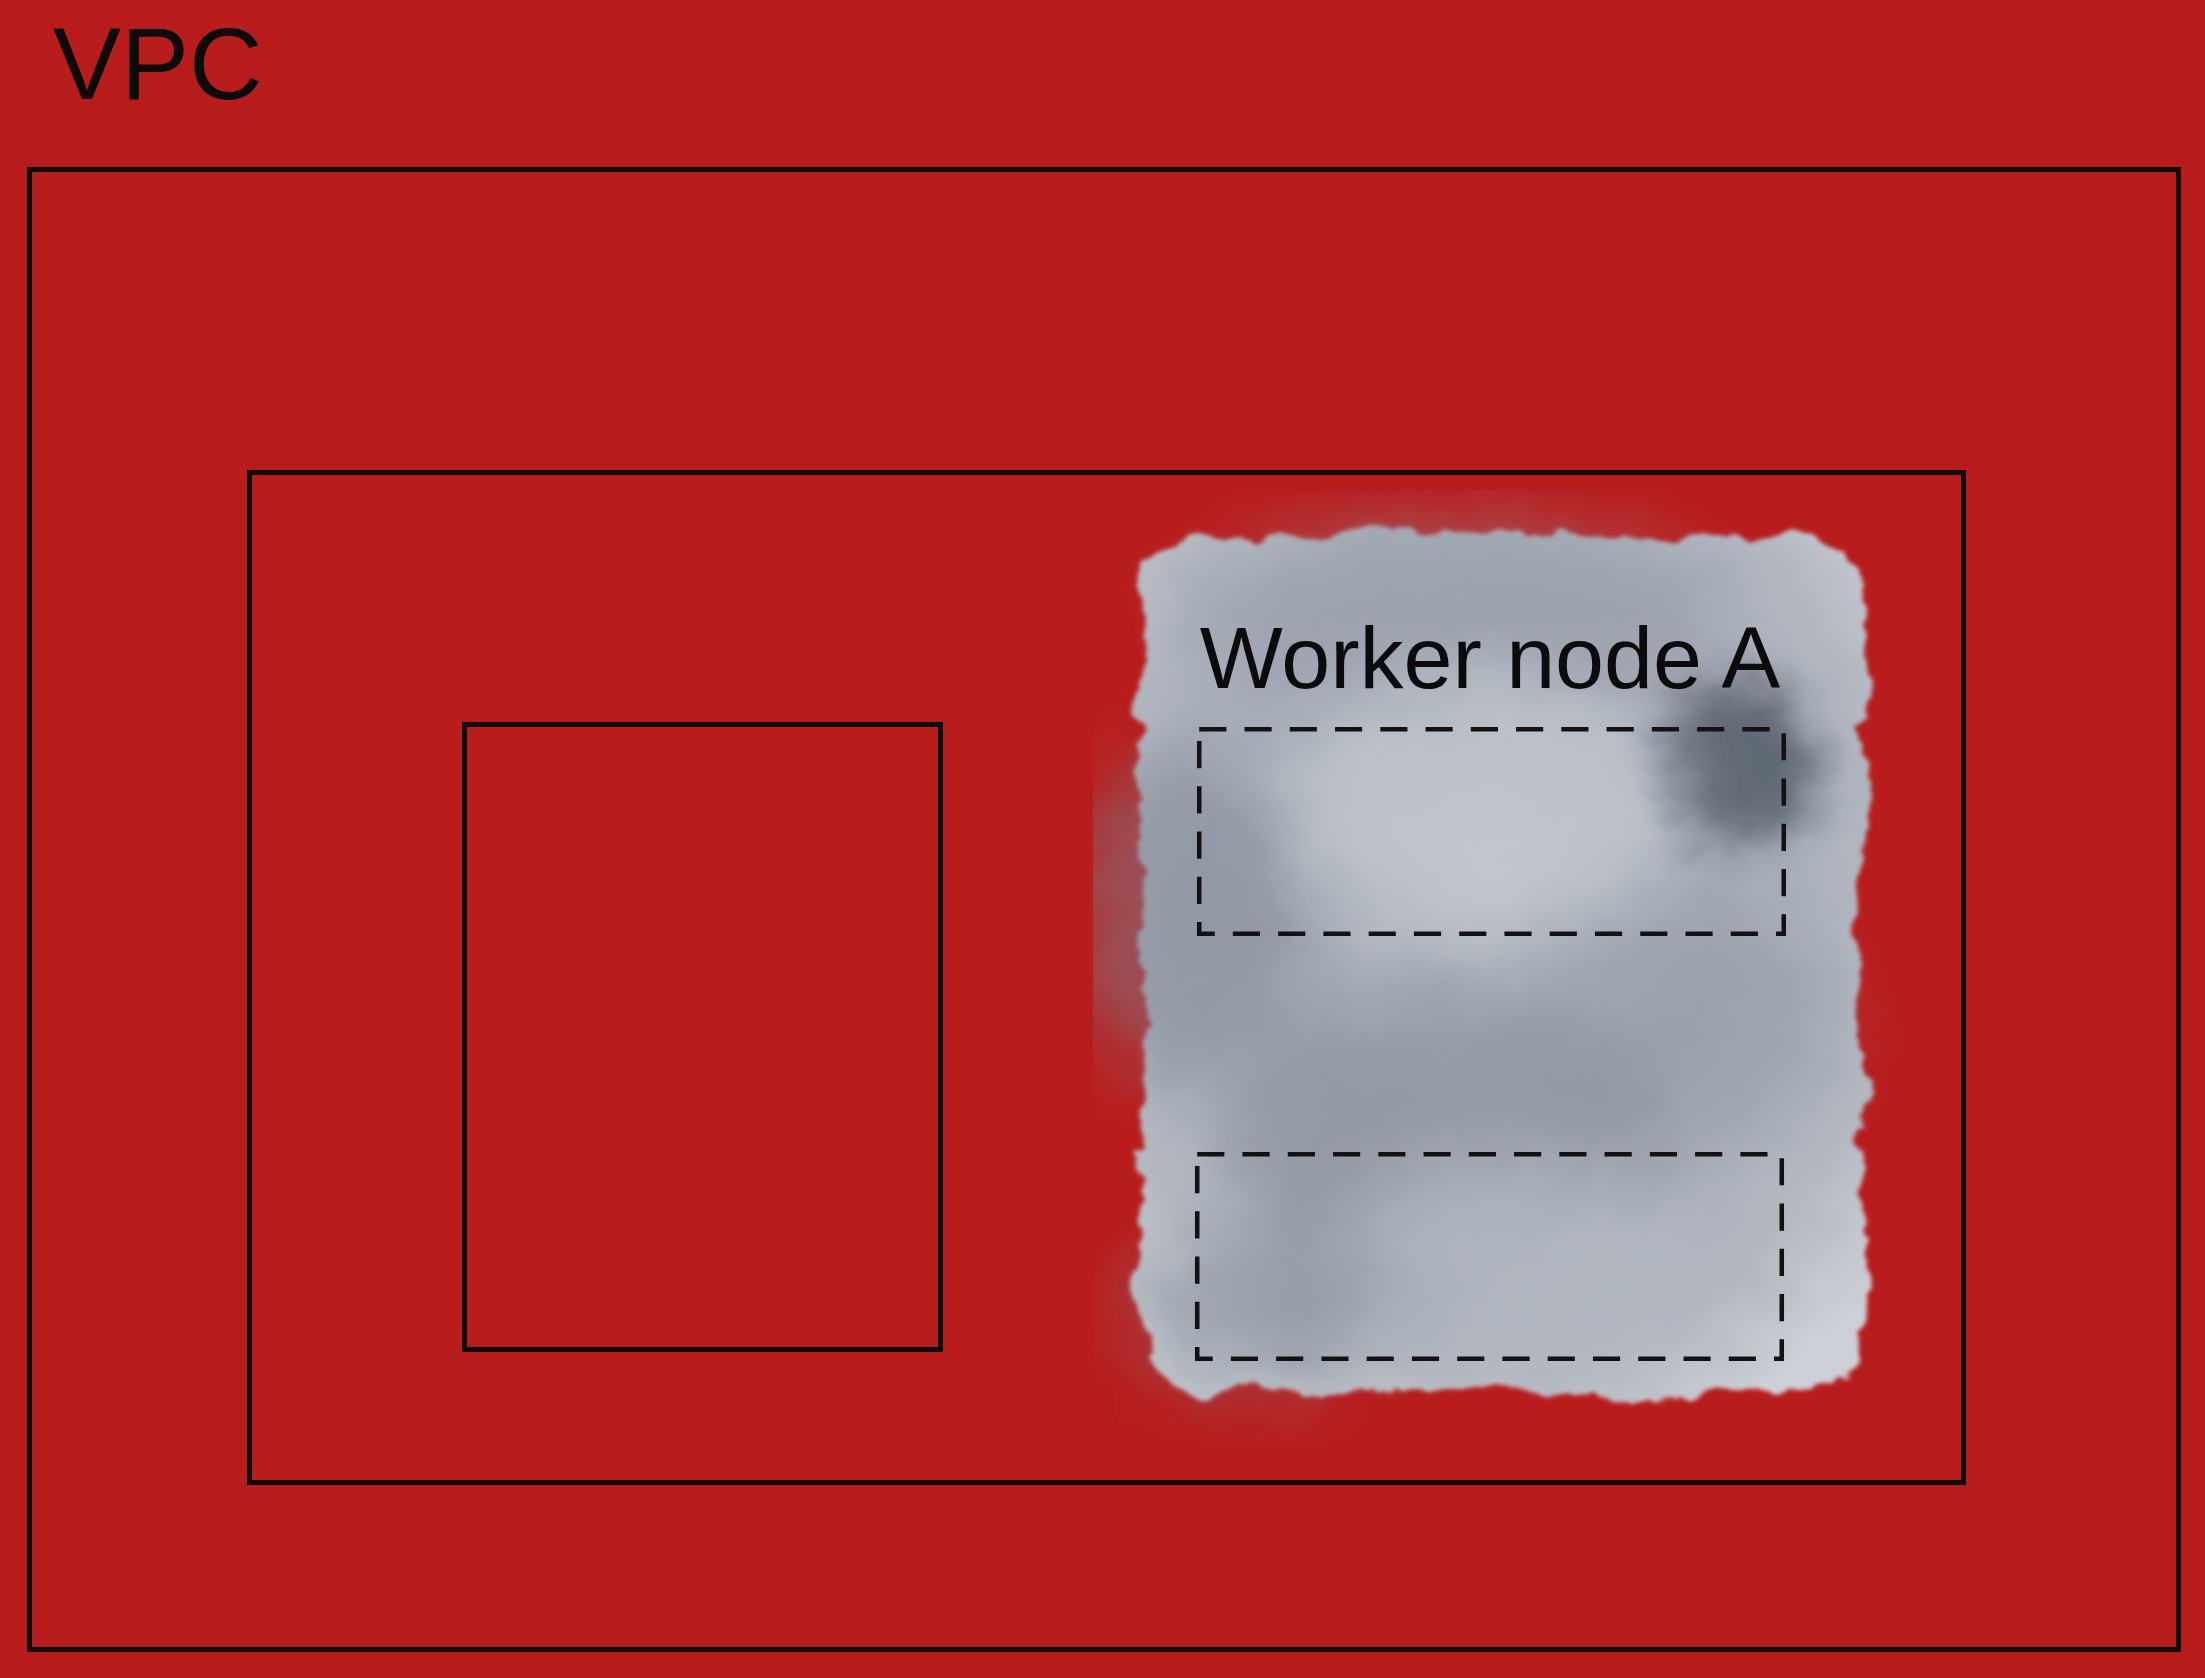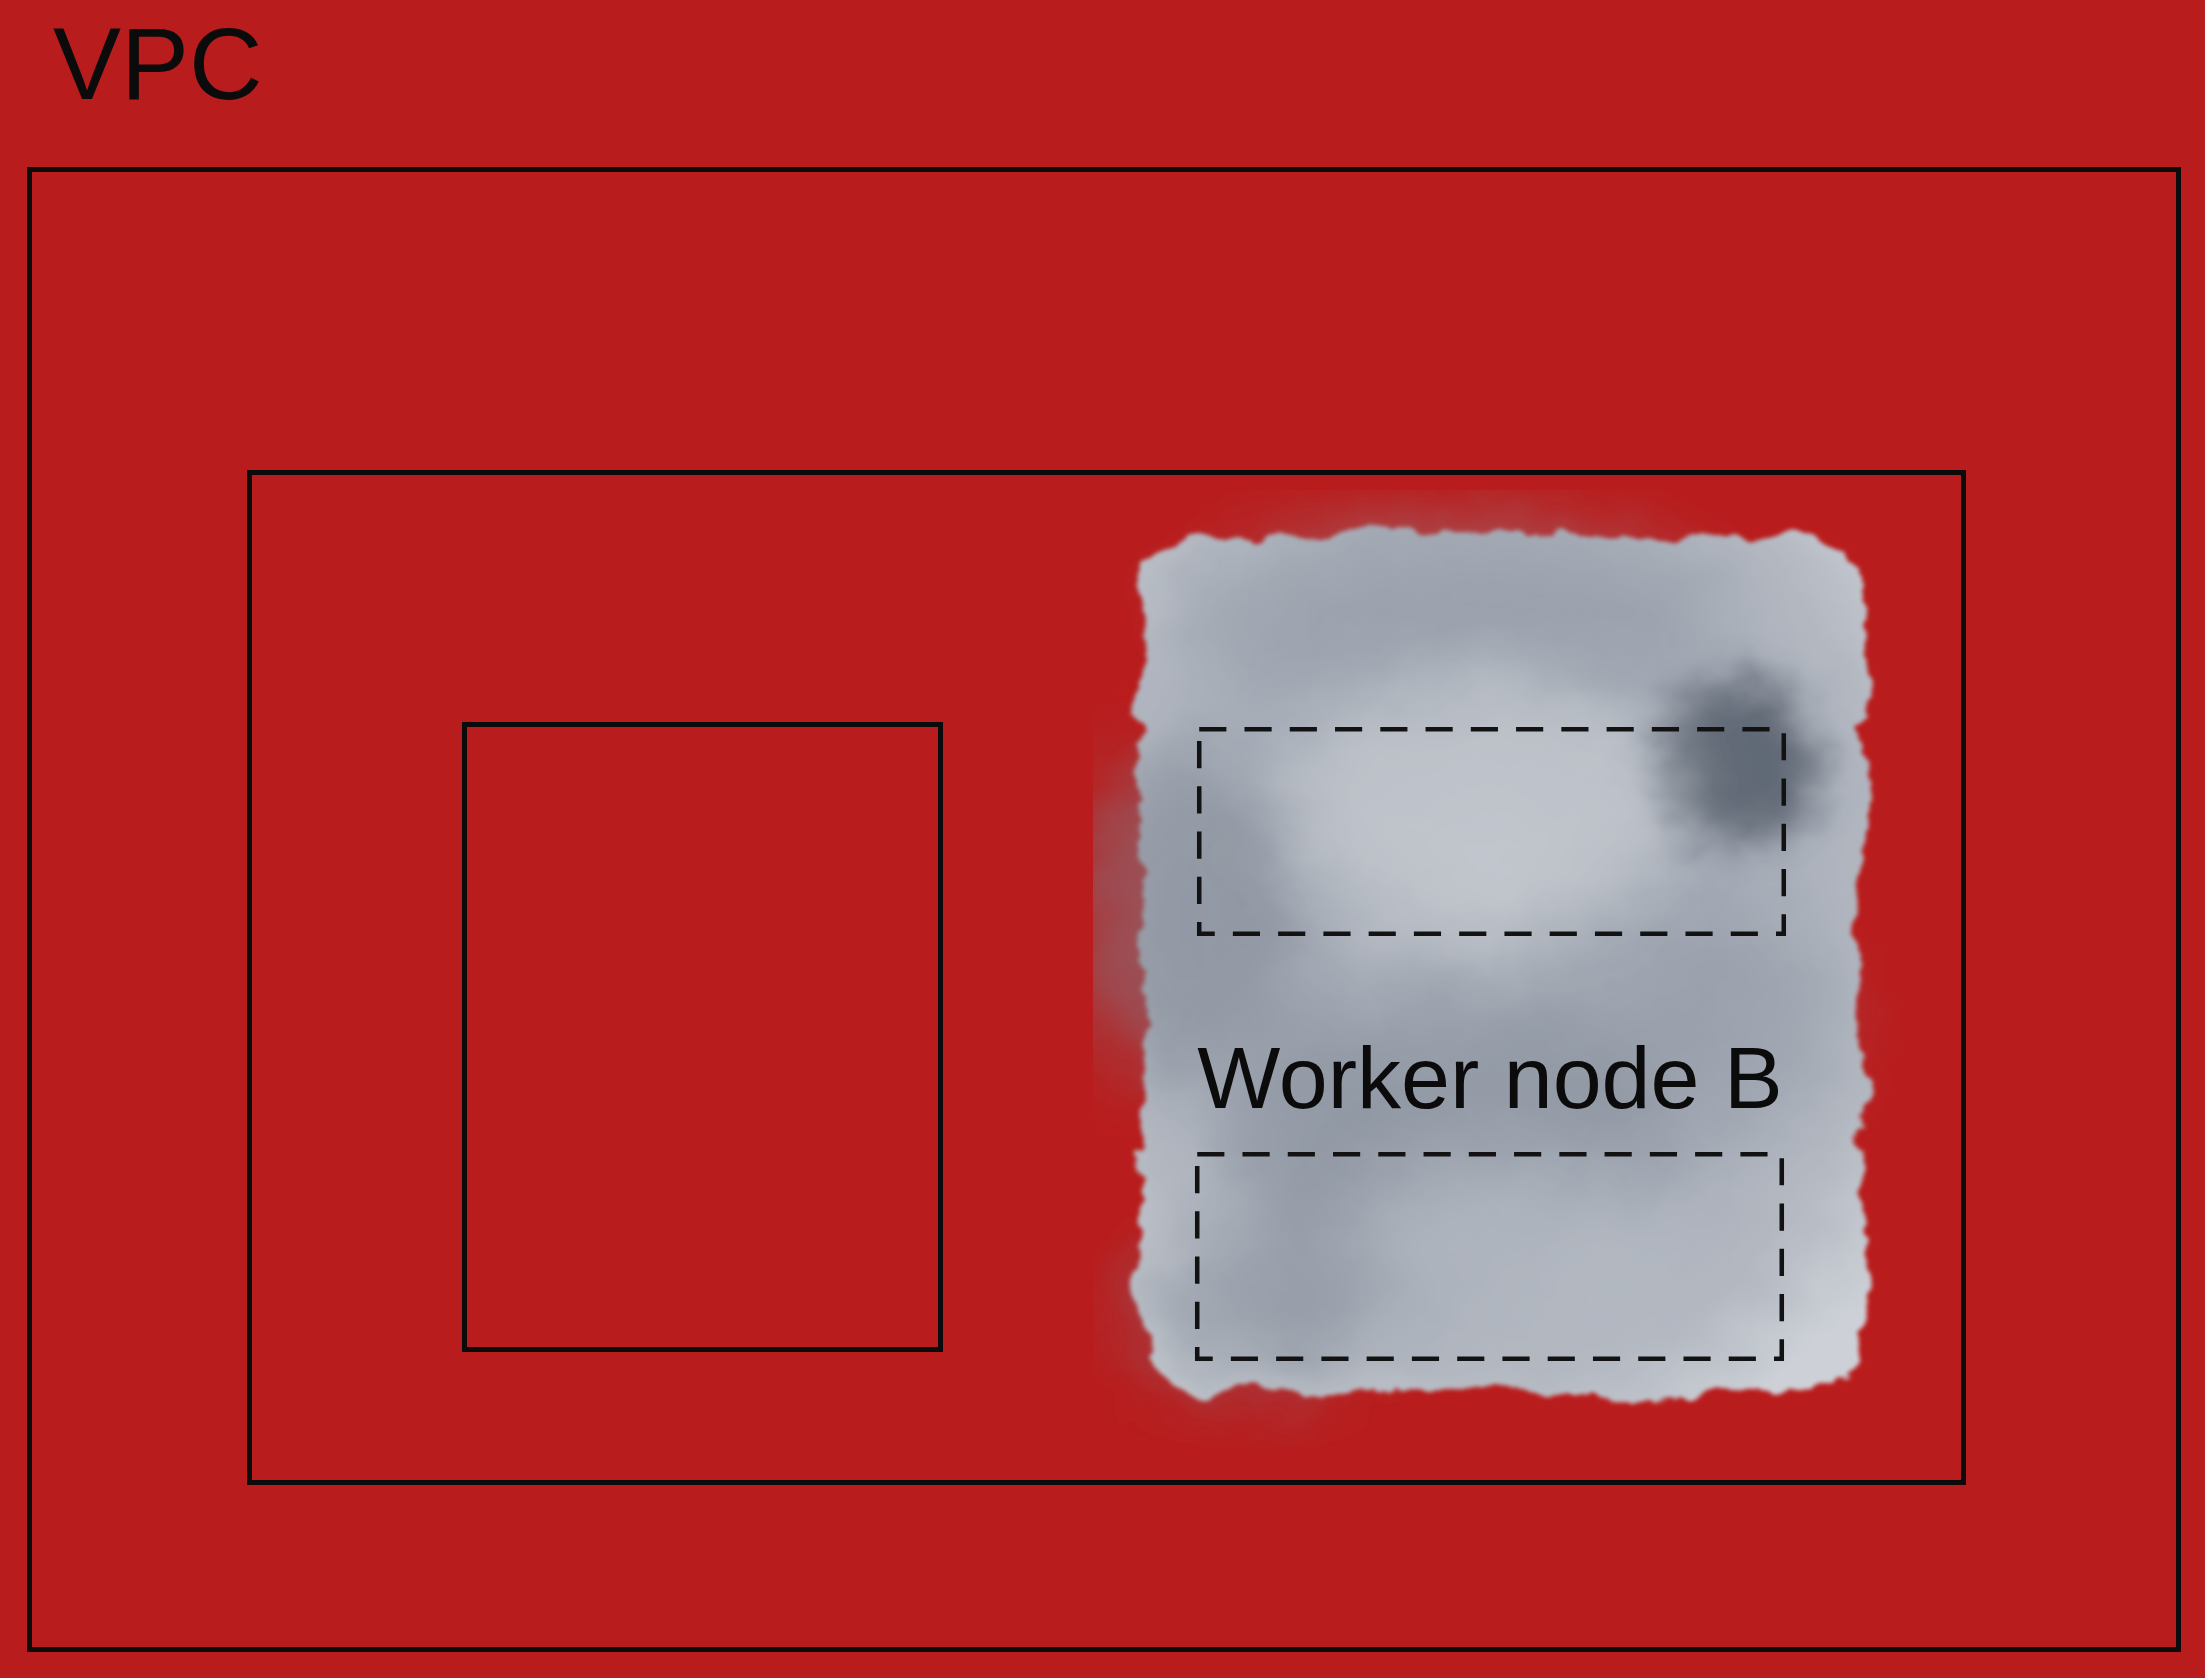--- a/index.html
+++ b/index.html
@@ -107,23 +107,23 @@
       <ellipse cx="540" cy="1010" rx="340" ry="240" fill="#7f8895" opacity="0.50" filter="url(#b55)"></ellipse>
       <ellipse cx="900" cy="820" rx="260" ry="180" fill="#8d95a1" opacity="0.42" filter="url(#b55)"></ellipse>
       <ellipse cx="240" cy="1280" rx="190" ry="120" fill="#79828f" opacity="0.45" filter="url(#b55)"></ellipse>
       <ellipse cx="600" cy="470" rx="320" ry="200" fill="#ccd0d6" opacity="0.55" filter="url(#b55)"></ellipse>
       <ellipse cx="640" cy="1150" rx="240" ry="130" fill="#c6cad1" opacity="0.50" filter="url(#b55)"></ellipse>
     </g>
   </svg>
 
   <div class="box master-box"></div>
 
+  <div class="label worker-a-label">Worker node A</div>
   <svg class="dashed-box a" width="591" height="211" viewBox="0 0 914 326" aria-hidden="true">
     <rect x="5" y="5" width="904" height="316" fill="none" stroke="#121212" stroke-width="7" stroke-dasharray="42 28"></rect>
   </svg>
 
-  <div class="label worker-b-label">Worker node B</div>
   <svg class="dashed-box b" width="591" height="211" viewBox="0 0 914 326" aria-hidden="true">
     <rect x="5" y="5" width="904" height="316" fill="none" stroke="#121212" stroke-width="7" stroke-dasharray="42 28"></rect>
   </svg>
 
 </div>
 
 
 </body></html>

